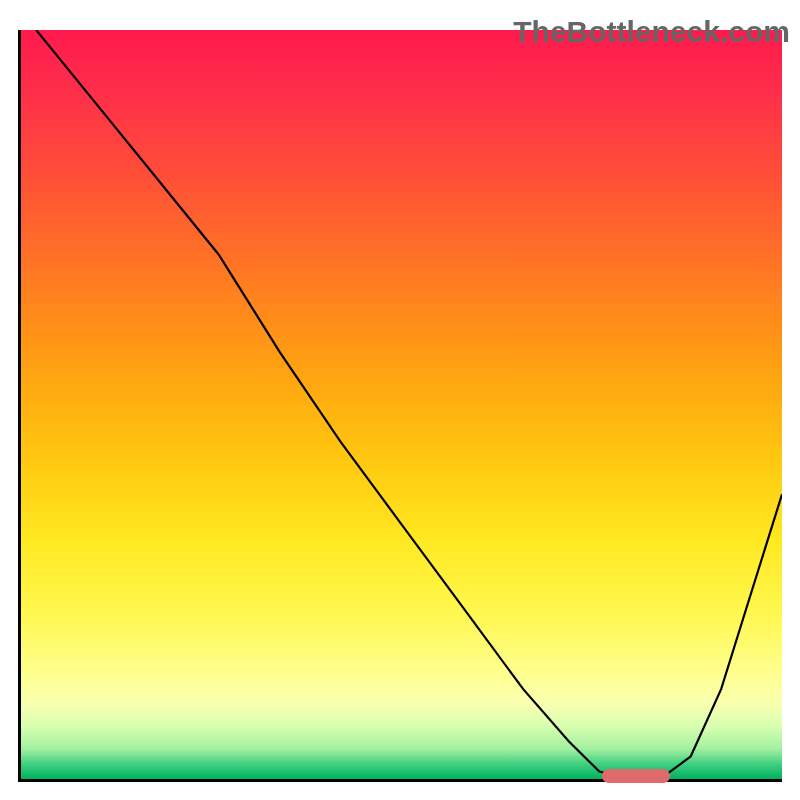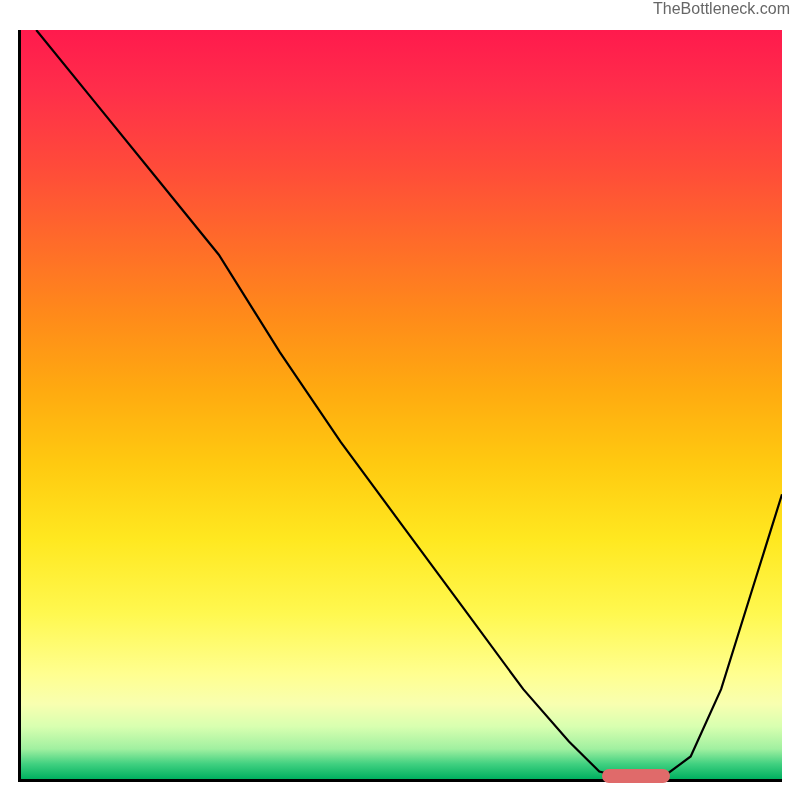--- a/index.html
+++ b/index.html
@@ -10,25 +10,25 @@
     font-family: Arial, sans-serif;
     position: relative;
   }
   .container {
     width: 800px;
     height: 800px;
     position: relative;
   }
   .watermark {
     position: absolute;
-    top: 0;
+    top: 15px;
     right: 10px;
     color: #666666;
-    font-size: 16px;
-    font-weight: normal;
+    font-size: 30px;
+    font-weight: bold;
     z-index: 10;
   }
   .plot-area {
     position: absolute;
     top: 30px;
     left: 18px;
     width: 764px;
     height: 752px;
     border-left: 3px solid #000;
     border-bottom: 3px solid #000;

